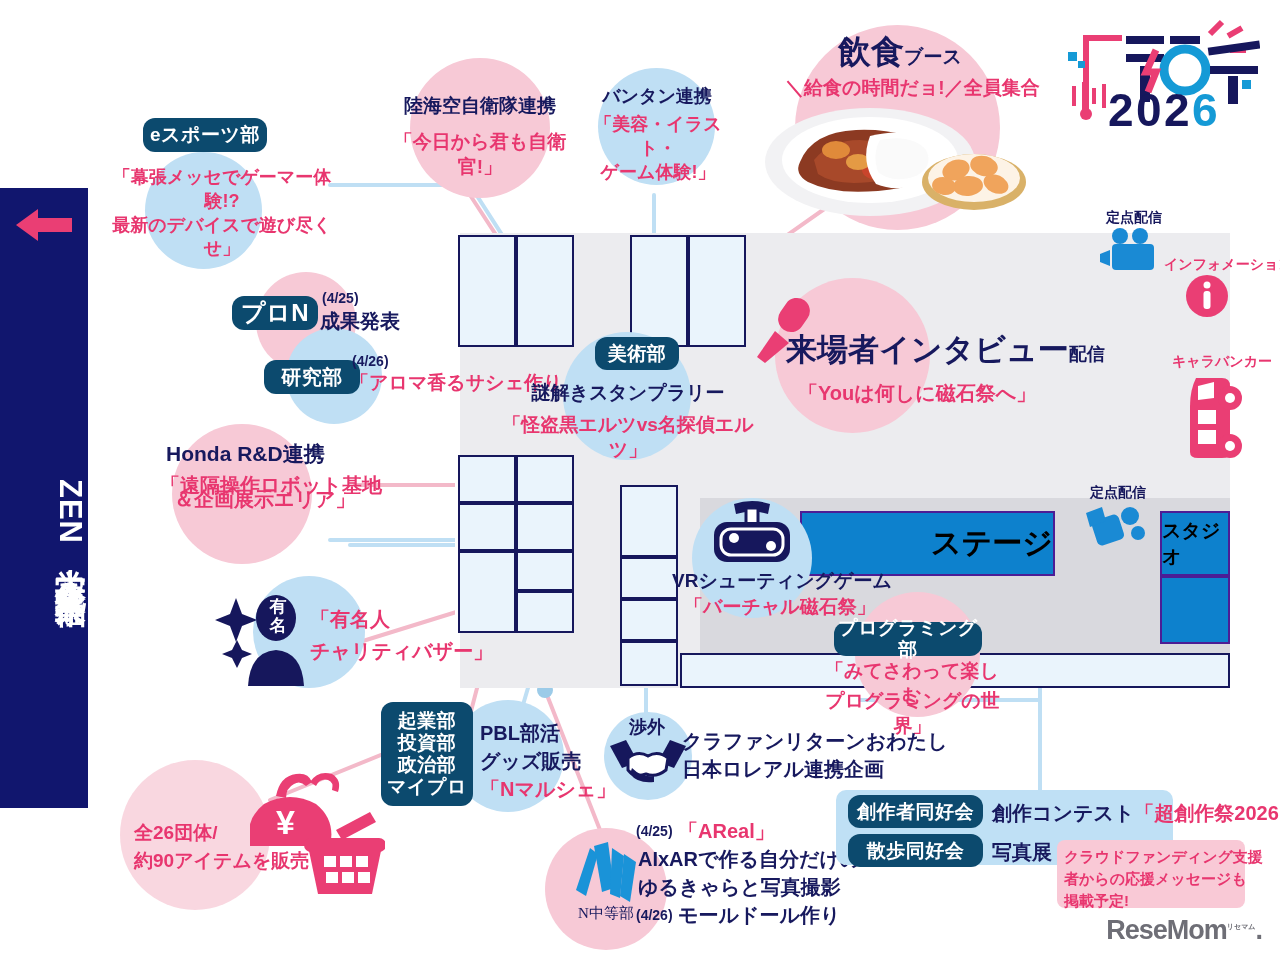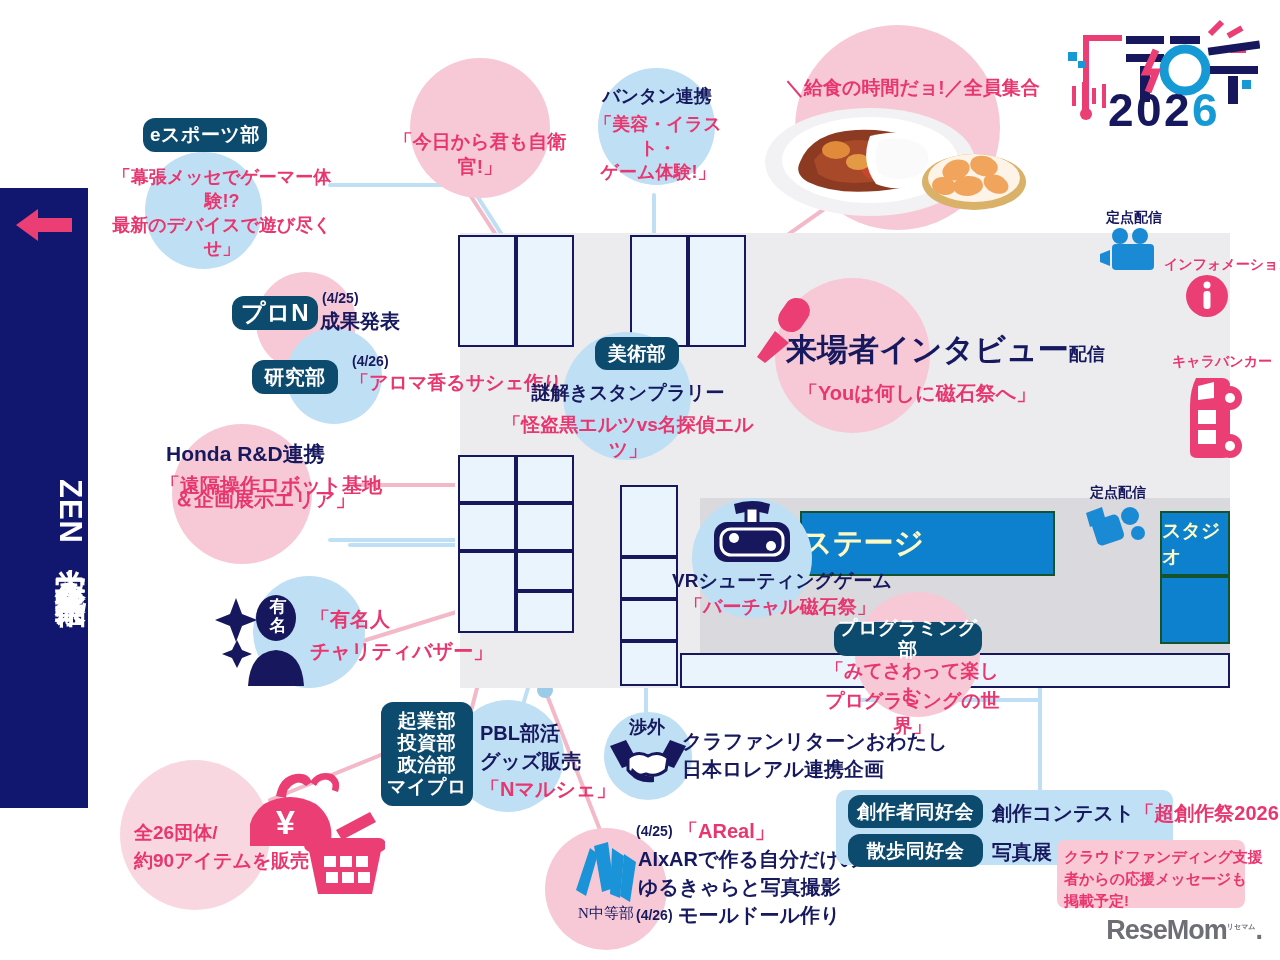--- a/index.html
+++ b/index.html
@@ -30,23 +30,23 @@
         text-align:center;letter-spacing:1px;
         writing-mode:vertical-rl;display:flex;align-items:flex-start;
         justify-content:center;}
 
   
   #plan{position:absolute;left:455px;top:233px;width:775px;height:455px;}
   .greybg{position:absolute;background:#ececef;}
   .greybg2{position:absolute;background:#d9d9de;}
   .room{position:absolute;background:#eaf4fc;border:2px solid #16175c;
         box-sizing:border-box;}
-  .bluebox{position:absolute;background:#0d81cd;border:2px solid #14532d;
-        box-sizing:border-box;color:#fef9c3;font-weight:bold;
-        display:flex;align-items:center;justify-content:flex-start;}
+  .bluebox{position:absolute;background:#0d81cd;border:2px solid #4c1d95;
+        box-sizing:border-box;color:#000000;font-weight:bold;
+        display:flex;align-items:center;justify-content:flex-end;}
 
   
   #wires{position:absolute;left:0;top:0;width:1280px;height:960px;}
 
   
   #botpanel{position:absolute;left:836px;top:790px;width:337px;height:75px;
         background:#bfe0f5;border-radius:10px;}
   #cfbox{position:absolute;left:1057px;top:840px;width:188px;height:68px;
         background:#f9c9d6;border-radius:8px;}
 
@@ -202,20 +202,23 @@
       <g font-family="'Liberation Sans',sans-serif" font-size="46" font-weight="bold">
         <text x="48" y="112" fill="#16175c">2</text>
         <text x="76" y="112" fill="#16175c">0</text>
         <text x="104" y="112" fill="#16175c">2</text>
         <text x="132" y="112" fill="#159ad6">6</text>
       </g>
     </svg>
   </div>
 
   <div class="circ pinkC" style="left:795px;top:25px;width:205px;height:205px;"></div>
+  <div class="lbl navy" style="left:838px;top:30px;font-size:33px;">
+    <span>飲食</span><span style="font-size:19px;">ブース</span>
+  </div>
   <div class="lbl pink" style="left:785px;top:75px;font-size:19px;">＼給食の時間だョ!／全員集合</div>
 
   <svg class="abs" style="left:760px;top:100px;" width="270" height="120" viewBox="0 0 270 120">
     <ellipse cx="110" cy="62" rx="105" ry="54" fill="#f2f2f4"></ellipse>
     <ellipse cx="110" cy="60" rx="88" ry="43" fill="#fff"></ellipse>
     <path d="M40 62 Q52 32 96 30 Q150 28 168 52 Q178 76 140 88 Q80 98 48 82 Q34 74 40 62Z" fill="#8c3a22"></path>
     <path d="M54 60 Q70 40 100 40 Q132 42 146 58 Q152 72 124 80 Q78 88 58 74 Z" fill="#a8492a"></path>
     <ellipse cx="76" cy="50" rx="14" ry="9" fill="#e08a3a"></ellipse>
     <ellipse cx="118" cy="70" rx="16" ry="10" fill="#c9452c"></ellipse>
     <ellipse cx="98" cy="62" rx="12" ry="8" fill="#e49a44"></ellipse>
@@ -233,35 +236,36 @@
   </svg>
 
   <div class="circ blueC" style="left:145px;top:152px;width:117px;height:117px;"></div>
   <div class="tag" style="left:143px;top:118px;width:124px;height:34px;font-size:19px;">eスポーツ部</div>
   <div class="lblc pink" style="left:98px;top:166px;width:248px;font-size:18px;">
     <div>「幕張メッセでゲーマー体験!?</div>
     <div>最新のデバイスで遊び尽くせ」</div>
   </div>
 
   <div class="circ pinkC" style="left:410px;top:58px;width:140px;height:140px;"></div>
+  <div class="lblc navy" style="left:380px;top:93px;width:200px;font-size:19px;">陸海空自衛隊連携</div>
   <div class="lblc pink" style="left:374px;top:129px;width:212px;font-size:19px;">「今日から君も自衛官!」</div>
 
   <div class="circ blueC" style="left:598px;top:68px;width:117px;height:117px;"></div>
   <div class="lblc navy" style="left:596px;top:85px;width:122px;font-size:18px;">バンタン連携</div>
   <div class="lblc pink" style="left:588px;top:113px;width:140px;font-size:18px;">
     <div>「美容・イラスト・</div>
     <div>ゲーム体験!」</div>
   </div>
 
   <div class="circ pinkC" style="left:256px;top:272px;width:100px;height:100px;"></div>
   <div class="circ blueC" style="left:286px;top:328px;width:96px;height:96px;"></div>
   <div class="tag" style="left:232px;top:296px;width:86px;height:34px;font-size:24px;">プロN</div>
   <div class="lbl navy small" style="left:322px;top:289px;font-size:14px;">(4/25)</div>
   <div class="lbl navy" style="left:320px;top:308px;font-size:20px;">成果発表</div>
-  <div class="tag" style="left:252px;top:360px;width:86px;height:34px;font-size:20px;">研究部</div>
+  <div class="tag" style="left:264px;top:360px;width:96px;height:34px;font-size:20px;">研究部</div>
   <div class="lbl navy small" style="left:352px;top:352px;font-size:14px;">(4/26)</div>
   <div class="lbl pink" style="left:350px;top:370px;font-size:19px;">「アロマ香るサシェ作り」</div>
 
   <div class="circ pinkC" style="left:172px;top:424px;width:140px;height:140px;"></div>
   <div class="lbl navy" style="left:166px;top:440px;font-size:21px;">Honda  R&amp;D連携</div>
   <div class="lbl pink" style="left:160px;top:472px;font-size:20px;">「遠隔操作ロボット基地</div>
   <div class="lbl pink" style="left:174px;top:488px;font-size:20px;font-family:Liberation Mono, monospace;">＆企画展示エリア」</div>
 
   <div class="circ blueC" style="left:253px;top:576px;width:112px;height:112px;"></div>
   <svg class="abs" style="left:212px;top:592px;" width="100" height="94" viewBox="0 0 100 94">

